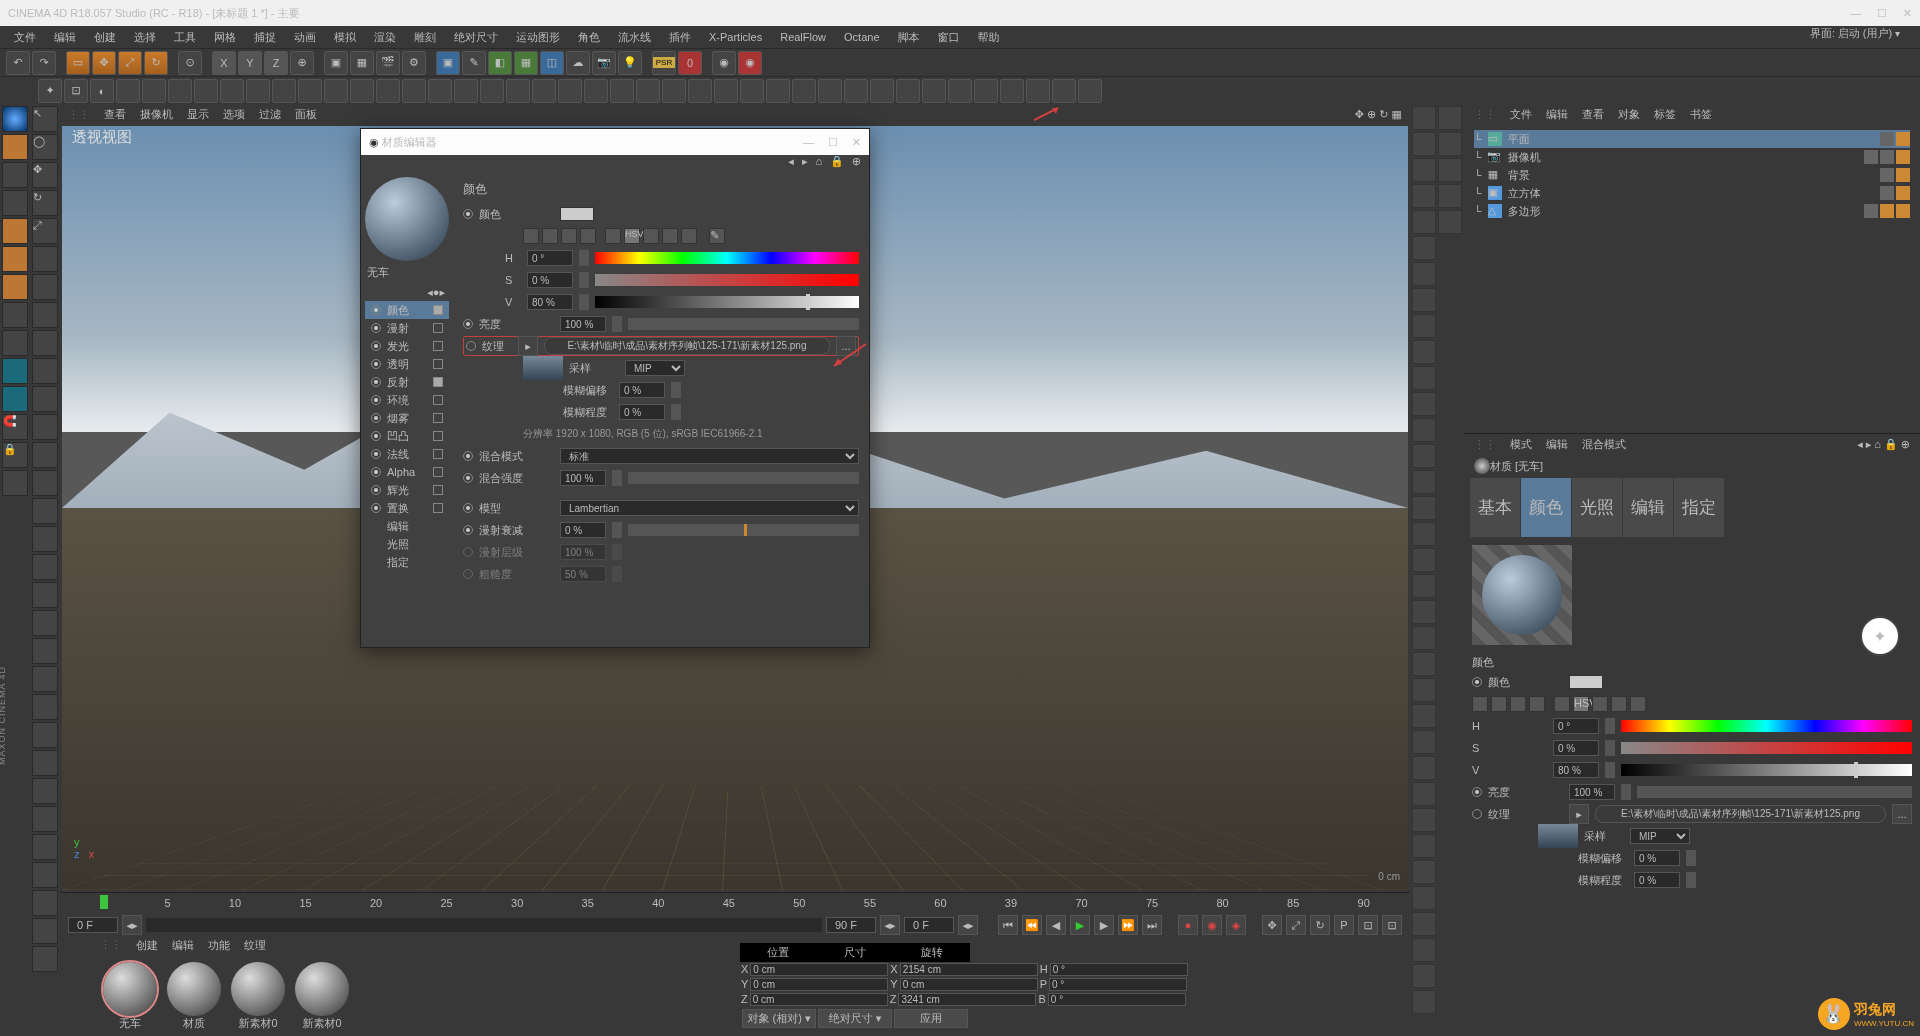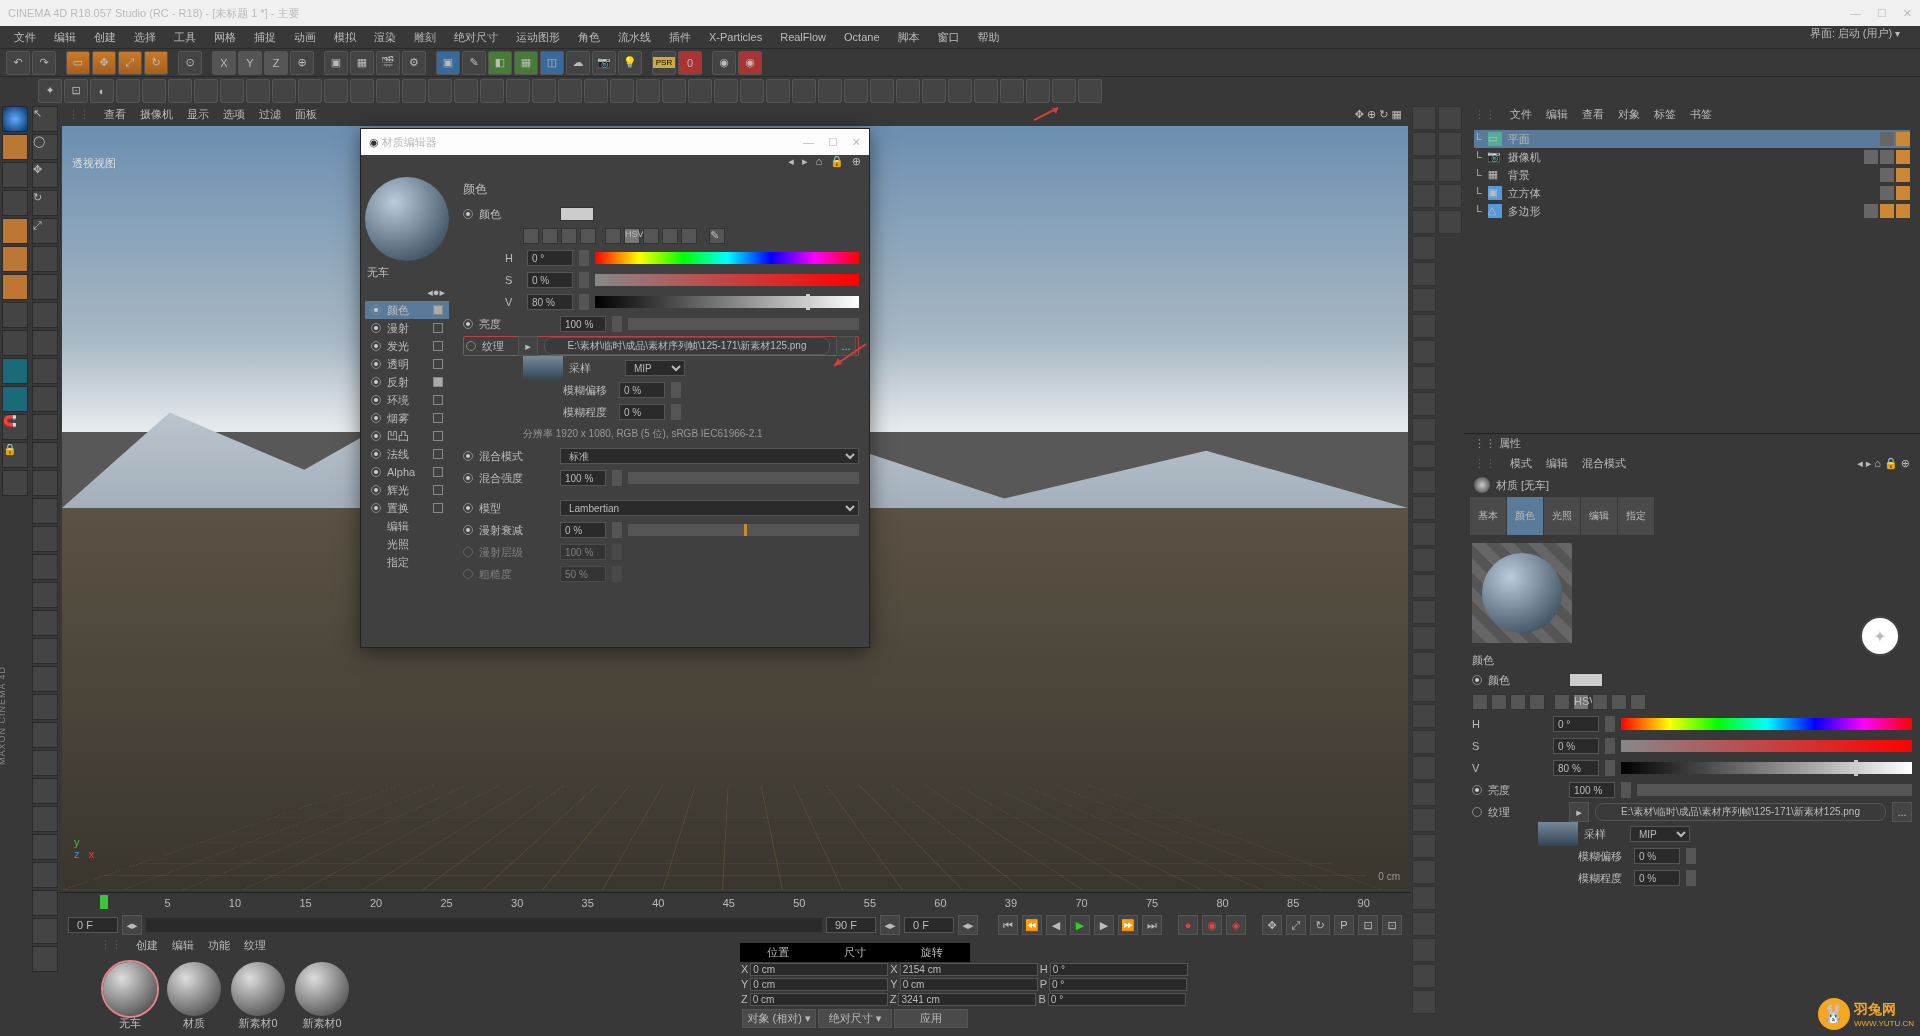--- a/index.html
+++ b/index.html
@@ -18,21 +18,21 @@
 .tool-sep { width: 6px; }
 .psr { background: #ccaa44; color: #000; font-size: 8px; padding: 1px 3px; }
 .main-area { position: absolute; top: 104px; left: 0; right: 0; bottom: 0; display: flex; }
 .left-tools { width: 30px; background: #383838; display: flex; flex-direction: column; gap: 2px; padding: 2px; }
 .left-tools2 { width: 30px; background: #383838; display: flex; flex-direction: column; gap: 2px; padding: 2px; }
 .lt-btn { width: 26px; height: 26px; background: #444; border: 1px solid #2a2a2a; }
 .lt-btn.teal { background: #1a6a7a; }
 .lt-btn.ora { background: #bb7733; }
 .viewport-wrap { flex: 1; background: #383838; display: flex; flex-direction: column; position: relative; }
 .viewport-tabs { height: 20px; background: #383838; display: flex; align-items: center; padding: 0 8px; gap: 14px; font-size: 11px; color: #999; }
-.viewport-label { position: absolute; left: 12px; top: 24px; font-size: 11px; color: #ddd; z-index: 5; margin-top: 28px; }
+.viewport-label { position: absolute; left: 12px; top: 24px; font-size: 15px; color: #ddd; z-index: 5; }
 .viewport { flex: 1; background: #585858; margin: 2px; position: relative; overflow: hidden; }
 .viewport .sky { position: absolute; left: 0; right: 0; top: 0; height: 40%; background: linear-gradient(#6b8fb0,#a8b8c4 70%, #e8ecef); }
 .viewport .mtn { position: absolute; left: 0; right: 0; top: 30%; height: 25%; background: linear-gradient(#c8d0d8,#9aa8b4); clip-path: polygon(0 80%, 8% 30%, 18% 60%, 28% 20%, 40% 70%, 55% 40%, 70% 75%, 85% 50%, 100% 80%, 100% 100%, 0 100%); }
 .viewport .ground { position: absolute; left: 0; right: 0; bottom: 0; height: 50%; background: linear-gradient(#5a5244,#3a362e); }
 .viewport .grid { position: absolute; left: 0; right: 0; bottom: 0; height: 50%; background-image: repeating-linear-gradient(0deg, rgba(255,180,80,.15) 0 1px, transparent 1px 30px), repeating-linear-gradient(90deg, rgba(255,180,80,.15) 0 1px, transparent 1px 60px); transform: perspective(400px) rotateX(60deg); transform-origin: bottom; }
 .cube { position: absolute; left: 24%; top: 42%; width: 110px; height: 90px; background: #3a3636; transform: skewY(-8deg); box-shadow: 4px 4px 0 #2a2626; background-image: repeating-linear-gradient(0deg,#3a3434 0 8px,#4a3e3a 8px 9px), repeating-linear-gradient(90deg,#3a3434 0 8px,#4a3e3a 8px 9px); }
 .gizmo { position: absolute; left: 24%; top: 36%; }
 .gizmo .ay { background: #3dc43d; left: 0; top: -55px; width:3px; height:60px;}
 .gizmo .ax2 { background: #d44; left: 0; top: 0; width: 60px; height: 3px; transform: rotate(20deg); transform-origin: left; }
 .gizmo .az { background: #48d; left: 0; top: 0; width: 3px; height: 50px; transform: rotate(-50deg); transform-origin: top; }
@@ -59,23 +59,23 @@
 .obj-mgr { height: 330px; border-bottom: 1px solid #222; }
 .obj-mgr-hdr { height: 20px; display: flex; gap: 14px; padding: 0 10px; align-items: center; }
 .obj-tree { padding: 6px 10px; font-size: 11px; }
 .obj-row { display: flex; align-items: center; height: 18px; gap: 6px; }
 .obj-row .ico { width: 14px; height: 14px; }
 .obj-row .tags { margin-left: auto; display: flex; gap: 2px; }
 .obj-row .tag { width: 14px; height: 14px; background: #666; }
 .obj-row.sel { background: #5a7a9a; }
 .attr-mgr { flex: 1; display: flex; flex-direction: column; overflow:hidden;}
 .attr-hdr { height: 20px; display: flex; gap: 14px; padding: 0 10px; align-items: center; }
-.attr-title { padding: 4px 10px; display: flex; gap: 6px; align-items: center; }
+.attr-title { padding: 4px 10px; display: flex; align-items: center; }
 .attr-tabs { display: flex; gap: 1px; padding: 0 6px; }
-.attr-tab { padding: 12px 8px; background: #4a4a4a; font-size: 10px; }
+.attr-tab { padding: 18px 8px; background: #4a4a4a; font-size: 17px; }
 .attr-tab.active { background: #5a7a9a; }
 .attr-body { padding: 8px; overflow: auto; flex:1;}
 .attr-preview { width: 100px; height: 100px; background: repeating-linear-gradient(45deg,#555 0 10px,#666 10px 20px); display: inline-block; position:relative;}
 .attr-preview .pball { position:absolute; left:10px; top:10px; width:80px; height:80px; border-radius:50%; background: radial-gradient(circle at 35% 30%, #bcd, #234);}
 .param-row { display: flex; align-items: center; height: 20px; gap: 6px; margin: 2px 0; }
 .param-row label { width: 75px; text-align: left; font-size: 11px; }
 .radio-dot { width:10px; height:10px; border-radius:50%; border:1px solid #888; display:inline-block;}
 .radio-dot.on::after{content:"";display:block;width:4px;height:4px;background:#ccc;border-radius:50%;margin:2px;}
 .num-field { background: #2a2a2a; border: 1px solid #555; padding: 0 4px; width: 46px; height: 16px; font-size:10px;}
 .spinner { width: 10px; height: 16px; background: #555; }
@@ -507,21 +507,20 @@
               <div class="tags">
                 <div class="tag"></div>
                 <div class="tag" style="background:#c83"></div>
                 <div class="tag" style="background:#c83"></div>
               </div>
             </div>
         </div>
       </div>
 
       <div class="attr-mgr">
-        <div style="padding:2px 10px;color:#999">⋮⋮ <span>属性</span></div>
         <div class="attr-hdr">
           <span style="color:#666">⋮⋮</span>
           <span>模式</span>
           <span>编辑</span>
           <span>混合模式</span>
           <span style="margin-left:auto">◂ ▸ ⌂ 🔒 ⊕</span>
         </div>
         <div class="attr-title">
           <div style="width:16px;height:16px;border-radius:50%;background:radial-gradient(#ccc,#333)"></div>
           <span>材质 [无车]</span>

